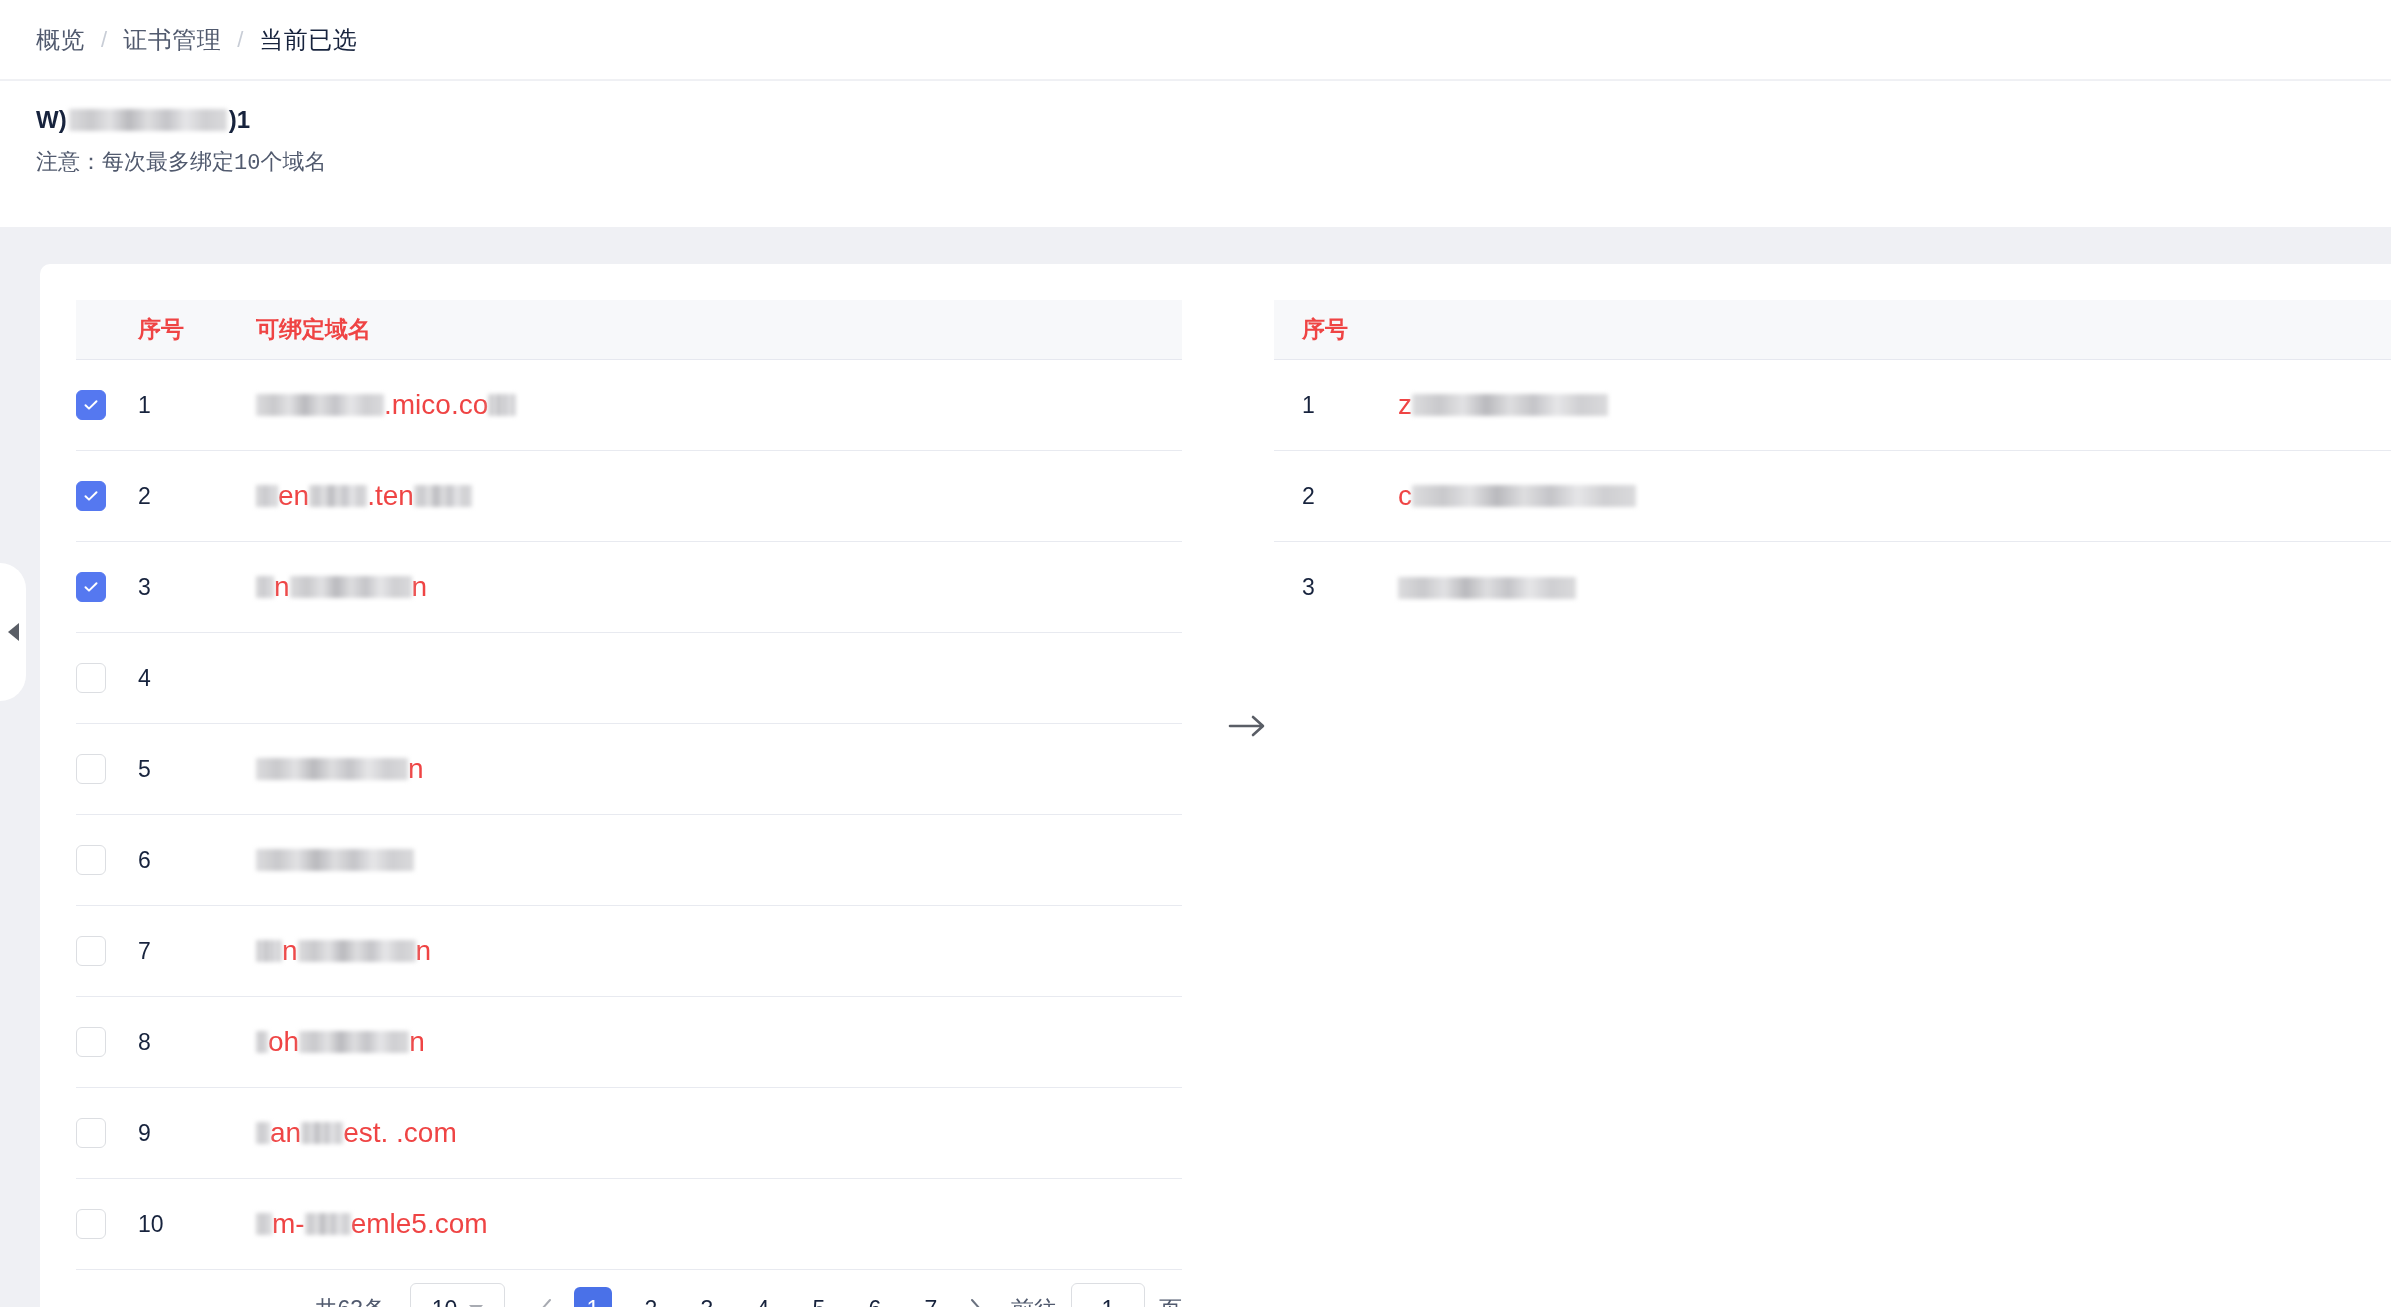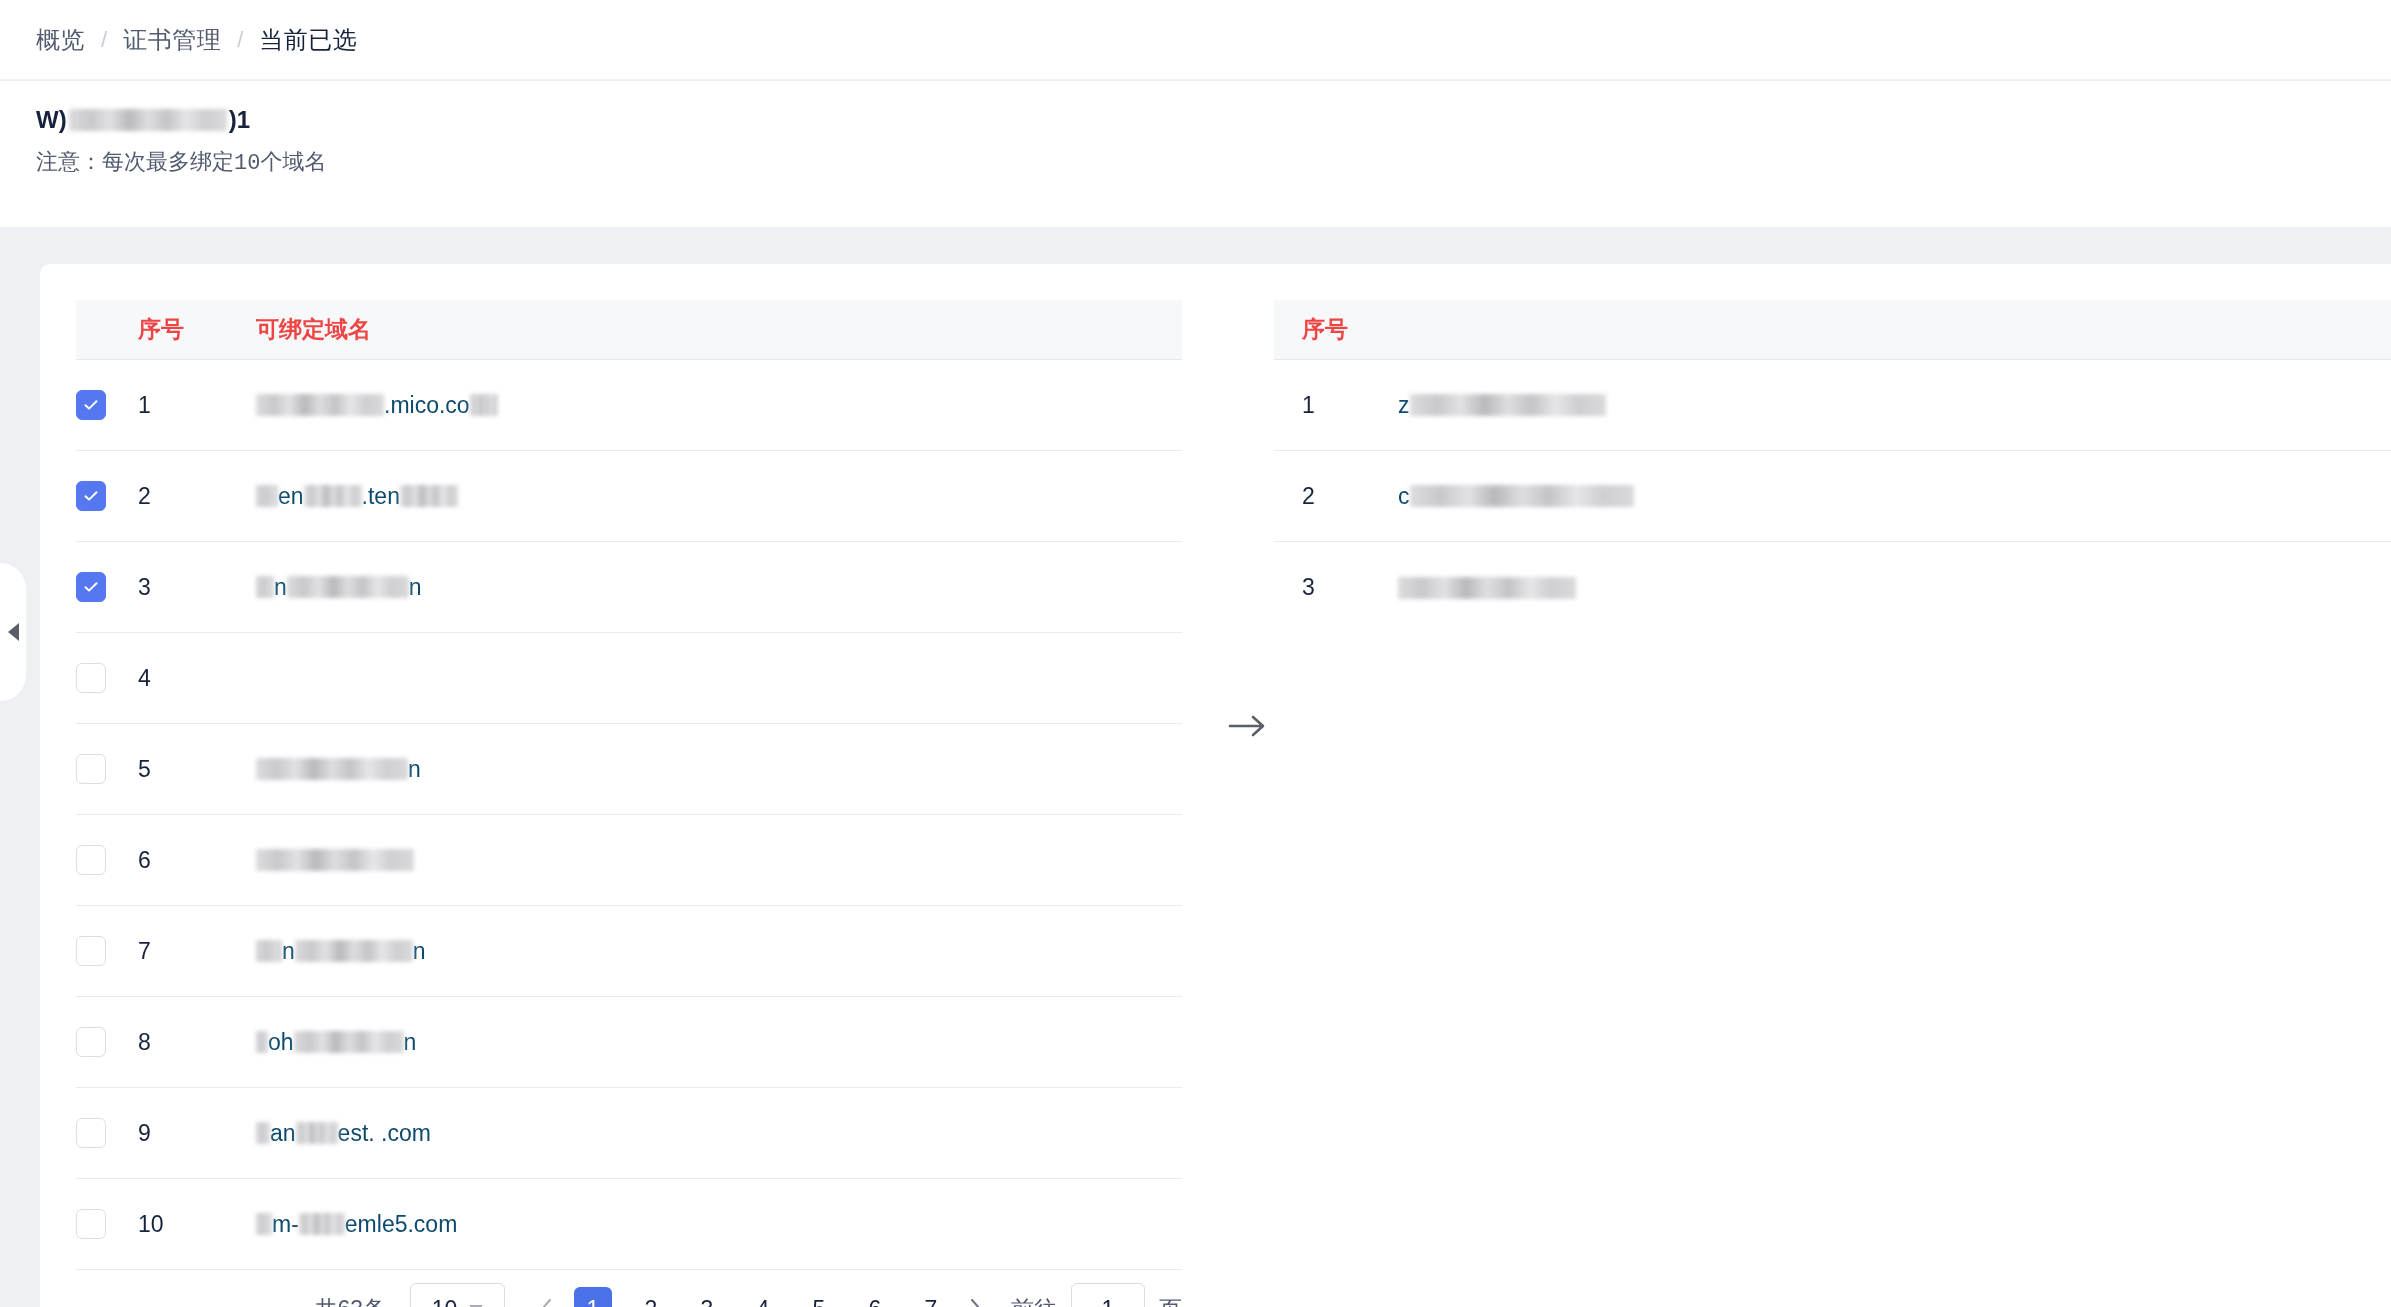--- a/index.html
+++ b/index.html
@@ -98,21 +98,21 @@
   .cbox {
     width: 30px; height: 30px; border-radius: 6px;
     border: 1px solid #dcdee2; background: #ffffff;
     display: flex; align-items: center; justify-content: center;
   }
   .cbox.on { background: #5578f0; border-color: #5578f0; }
   .cbox.on svg { display: block; }
   .cbox svg { display: none; }
 
   .dom { position: relative; display: flex; align-items: center; height: 34px; }
-  .dom .txt { font-size: 23px; color: #0c4a6e; white-space: nowrap; }
+  .dom .txt { font-size: 28px; color: #ef4444; white-space: nowrap; }
 
   
   .transfer-arrow {
     position: absolute; left: 1178px; top: 432px;
     width: 60px; height: 60px;
     display: flex; align-items: center; justify-content: center;
   }
 
   
   .pager {

